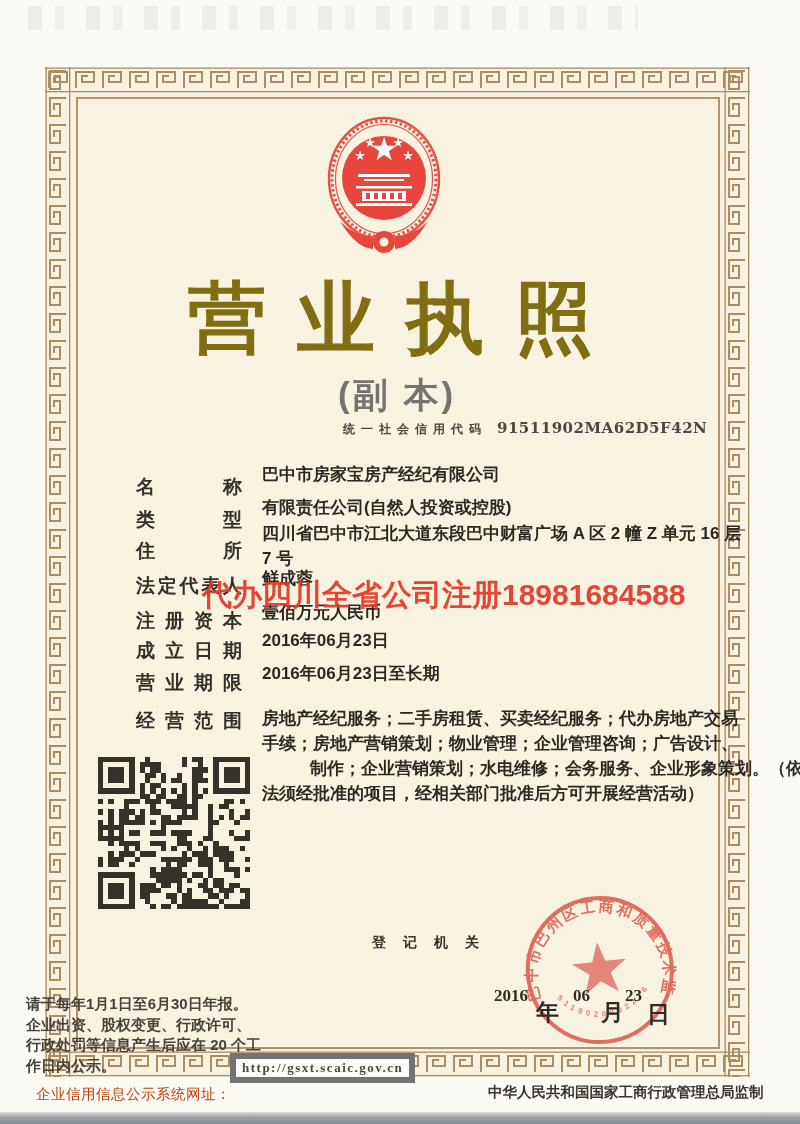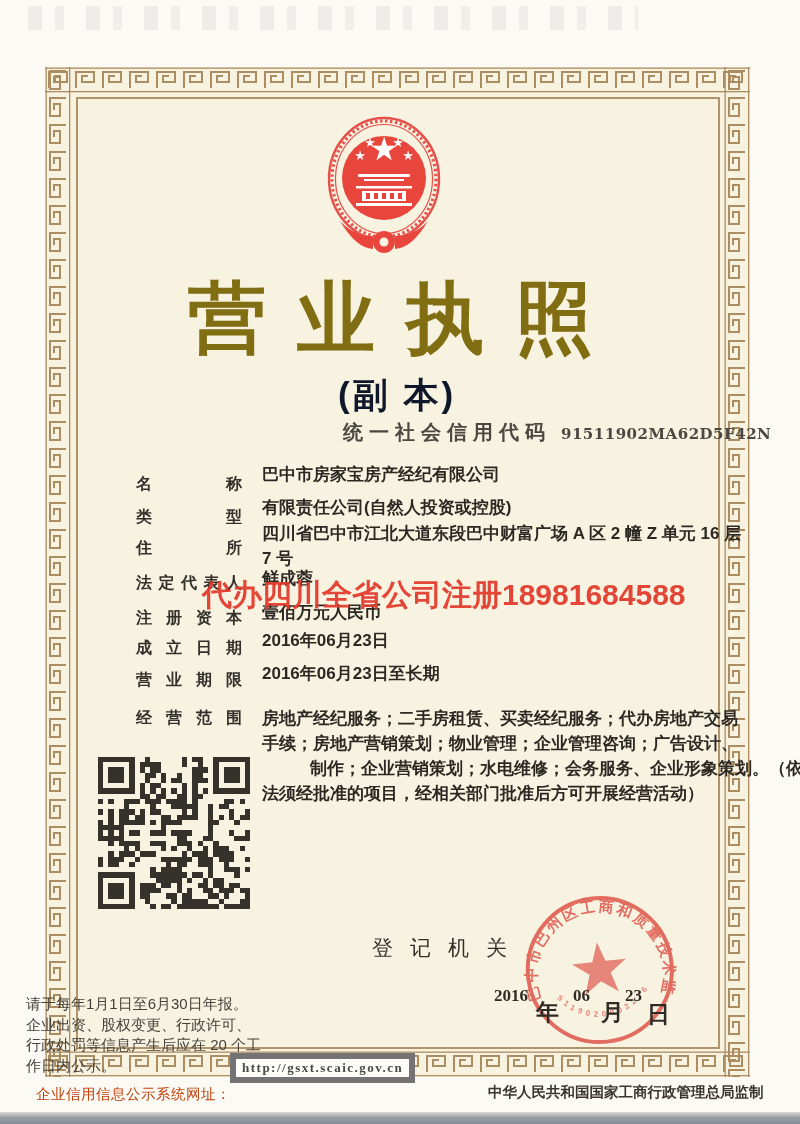--- a/index.html
+++ b/index.html
@@ -11,36 +11,36 @@
     background:repeating-linear-gradient(90deg,#edebe7 0 14px,transparent 14px 27px,#efede9 27px 36px,transparent 36px 58px);}
   .bottom-strip{left:0;top:1112px;width:800px;height:12px;z-index:8;
     background:linear-gradient(#dcdad6,#9aa0a7 45%,#868c94);}
   
   .frame-bg{left:45px;top:67px;width:705px;height:1010px;background:#f8f2e0;z-index:0;}
   .frame-inner{left:76px;top:97px;width:640px;height:948px;border:2px solid #b1946a;z-index:1;}
   .band{z-index:1;}
   
   .gold-title{left:188px;top:274px;width:620px;font-size:78px;line-height:1.15;font-weight:bold;
     letter-spacing:31px;color:#816d12;z-index:2;white-space:nowrap;}
-  .gold-sub{left:338px;top:372px;font-size:35px;font-weight:bold;letter-spacing:3px;color:#0f172a;z-index:2;white-space:nowrap;}
+  .gold-sub{left:338px;top:372px;font-size:35px;font-weight:bold;letter-spacing:3px;color:#737373;z-index:2;white-space:nowrap;}
   .code-line{left:343px;top:419px;z-index:2;white-space:nowrap;color:#4b4742;}
-  .code-label{font-family:"Liberation Serif","DejaVu Serif",serif;font-weight:bold;font-size:20px;letter-spacing:6px;}
+  .code-label{font-family:"Liberation Serif","DejaVu Serif",serif;font-weight:bold;font-size:12px;letter-spacing:6px;}
   .code-value{font-family:"DejaVu Serif","Liberation Serif",serif;font-weight:bold;font-size:15px;letter-spacing:.5px;margin-left:10px;}
   .f-label{left:136px;width:106px;text-align:justify;text-align-last:justify;z-index:2;
-    font-family:Liberation Mono, monospace;font-size:16px;font-weight:600;color:#33302c;white-space:nowrap;}
+    font-family:Liberation Mono, monospace;font-size:19px;font-weight:600;color:#33302c;white-space:nowrap;}
   .f-value{left:262px;width:452px;z-index:2;font-size:17px;font-weight:bold;color:#2b2823;line-height:25px;}
   .watermark{left:202px;top:575px;z-index:5;font-size:30px;font-weight:600;color:#e23a2b;white-space:nowrap;opacity:.93;}
   .registrar{left:372px;top:934px;font-family:"Liberation Serif","DejaVu Serif",serif;
-    font-size:21px;letter-spacing:17px;color:#33302b;font-weight:400;z-index:2;white-space:nowrap;}
+    font-size:14px;letter-spacing:17px;color:#33302b;font-weight:700;z-index:2;white-space:nowrap;}
   .qr{left:98px;top:757px;width:152px;height:152px;z-index:2;}
   .seal{left:518px;top:890px;width:164px;height:164px;z-index:3;opacity:.88;transform:rotate(-6deg);}
   .dpart{z-index:4;font-family:"Liberation Serif","DejaVu Serif",serif;font-weight:bold;color:#2e2b26;white-space:nowrap;}
   .dnum{font-size:17px;}
   .dunit{font-size:23px;}
-  .annotation{left:26px;top:994px;width:240px;z-index:6;font-size:15px;font-weight:400;
+  .annotation{left:26px;top:994px;width:240px;z-index:6;font-size:15px;font-weight:700;
     color:#45423c;line-height:20.5px;white-space:nowrap;}
   .url-box{left:230px;top:1053px;z-index:6;background:#fdfcf8;border:6px solid #737373;
     padding:1px 6px;font-family:"Liberation Serif","DejaVu Serif",serif;font-size:13px;font-weight:bold;
     letter-spacing:1.5px;color:#4b4945;white-space:nowrap;}
   .footer-left{left:36px;top:1085px;font-family:"Liberation Serif","DejaVu Serif",serif;
     font-size:14.5px;color:#c2410c;z-index:2;white-space:nowrap;letter-spacing:.5px;}
   .footer-right{left:488px;top:1083px;font-family:"Liberation Serif","DejaVu Serif",serif;
     font-size:14.5px;font-weight:600;color:#3a362f;z-index:2;white-space:nowrap;}
   .emblem{left:326px;top:116px;width:116px;height:150px;z-index:2;}
 </style>

